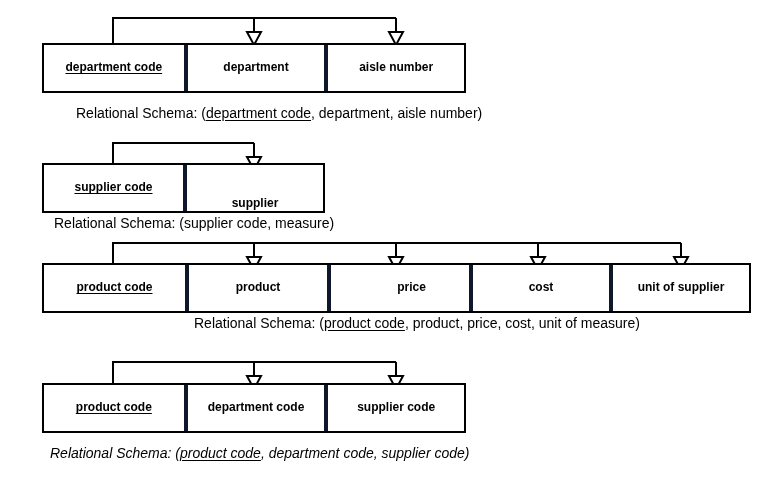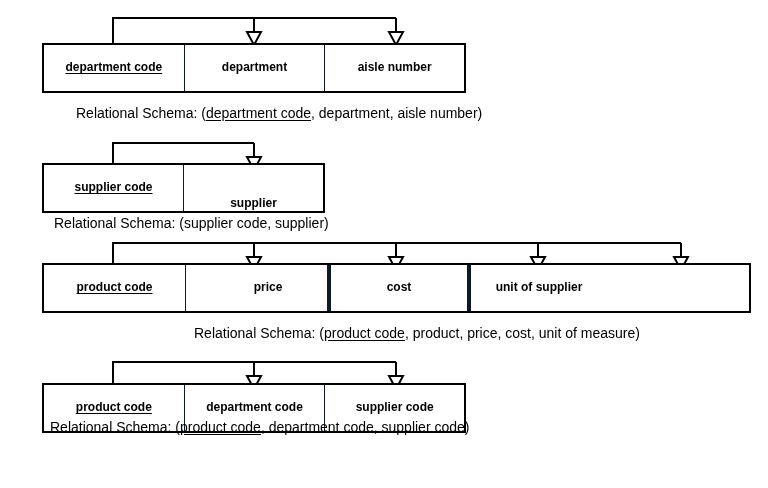--- a/index.html
+++ b/index.html
@@ -37,21 +37,21 @@
     flex-direction: row;
     align-items: stretch;
   }
 
   .attr-cell {
     box-sizing: border-box;
     display: flex;
     align-items: center;
     justify-content: center;
     background: #ffffff;
-    border-left: 1px solid #0f172a;
+    border-left: 4px solid #0f172a;
     font-size: 12px;
     font-weight: bold;
     color: #000000;
     text-align: center;
     line-height: 1.15;
     white-space: nowrap;
   }
   .attr-cell:first-child {
     border-left: none;
   }
@@ -144,21 +144,21 @@
     <div class="relation-box" style="left:42px; top:163px; width:283px; height:50px;">
       <div class="attr-cell is-key" style="width:141px;">
         <span class="attr-label">supplier code</span>
       </div>
       <div class="attr-cell" style="width:142px;align-items:flex-end;">
         <span class="attr-label">supplier</span>
       </div>
     </div>
 
     <div class="schema-caption" style="left:54px; top:216px;">
-      <span>Relational Schema: (</span><span class="key-attr">supplier code</span><span>, supplier)</span>
+      <span>Relational Schema: (</span><span class="key-attr">supplier code</span><span>, measure)</span>
     </div>
   </div>
 
   <div class="schema-group">
 
     <div class="connector" style="left:42px; top:239px; width:680px; height:32px;">
       <svg width="680" height="32" viewBox="0 0 680 32">
         <line x1="71" y1="32" x2="71" y2="4" stroke="#000" stroke-width="2"></line>
         <line x1="70" y1="4" x2="639" y2="4" stroke="#000" stroke-width="2"></line>
 
@@ -173,32 +173,35 @@
 
         <line x1="639" y1="4" x2="639" y2="18" stroke="#000" stroke-width="2"></line>
         <polygon points="632,18 646,18 639,31" fill="#ffffff" stroke="#000" stroke-width="2"></polygon>
       </svg>
     </div>
 
     <div class="relation-box" style="left:42px; top:263px; width:709px; height:50px;">
       <div class="attr-cell is-key" style="width:141px;">
         <span class="attr-label">product code</span>
       </div>
+      <div class="attr-cell" style="width:142px;">
+        <span class="attr-label">product</span>
+      </div>
       <div class="attr-cell" style="width:142px;padding-left:23px;">
         <span class="attr-label">price</span>
       </div>
       <div class="attr-cell thick-sep" style="width:140px;">
         <span class="attr-label">cost</span>
       </div>
       <div class="attr-cell thick-sep" style="width:140px;">
         <span class="attr-label">unit of supplier</span>
       </div>
     </div>
 
-    <div class="schema-caption" style="left:194px; top:326px;">
+    <div class="schema-caption" style="left:194px; top:316px;">
       <span>Relational Schema: (</span><span class="key-attr underlined">product code</span><span>, product, price, cost, unit of measure)</span>
     </div>
   </div>
 
   <div class="schema-group">
 
     <div class="connector" style="left:42px; top:358px; width:430px; height:32px;">
       <svg width="430" height="32" viewBox="0 0 430 32">
         <line x1="71" y1="32" x2="71" y2="4" stroke="#000" stroke-width="2"></line>
         <line x1="70" y1="4" x2="354" y2="4" stroke="#000" stroke-width="2"></line>
@@ -214,18 +217,18 @@
         <span class="attr-label">product code</span>
       </div>
       <div class="attr-cell" style="width:142px;">
         <span class="attr-label">department code</span>
       </div>
       <div class="attr-cell" style="width:141px;">
         <span class="attr-label">supplier code</span>
       </div>
     </div>
 
-    <div class="schema-caption" style="left:50px; top:420px;">
+    <div class="schema-caption" style="left:50px; top:446px;font-style:italic;">
       <span>Relational Schema: (</span><span class="key-attr underlined">product code</span><span>, department code, supplier code)</span>
     </div>
   </div>
 
 </div>
 
 </body></html>

